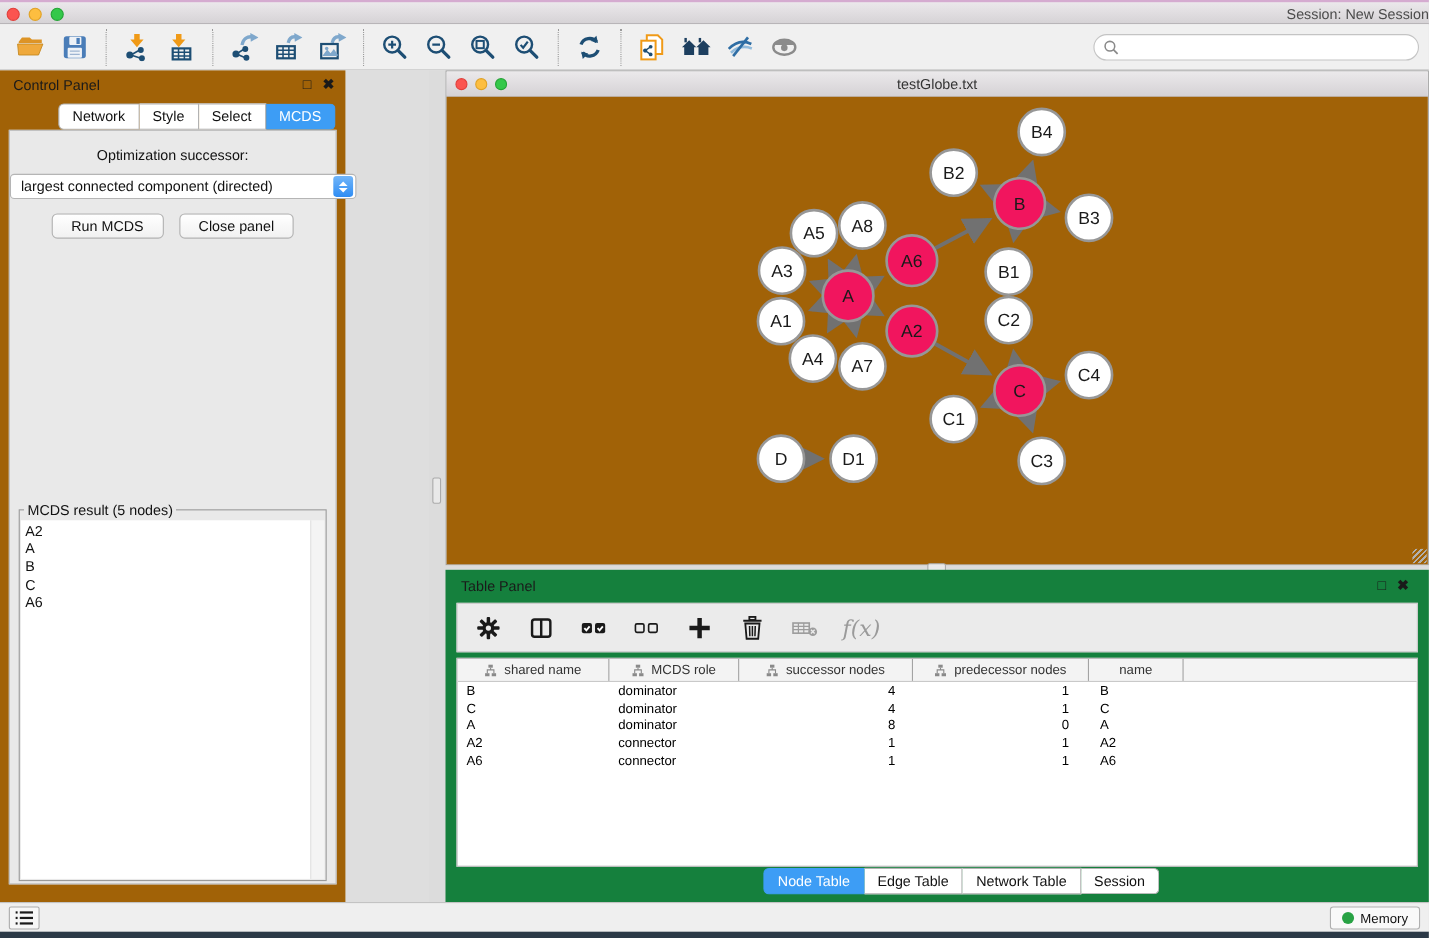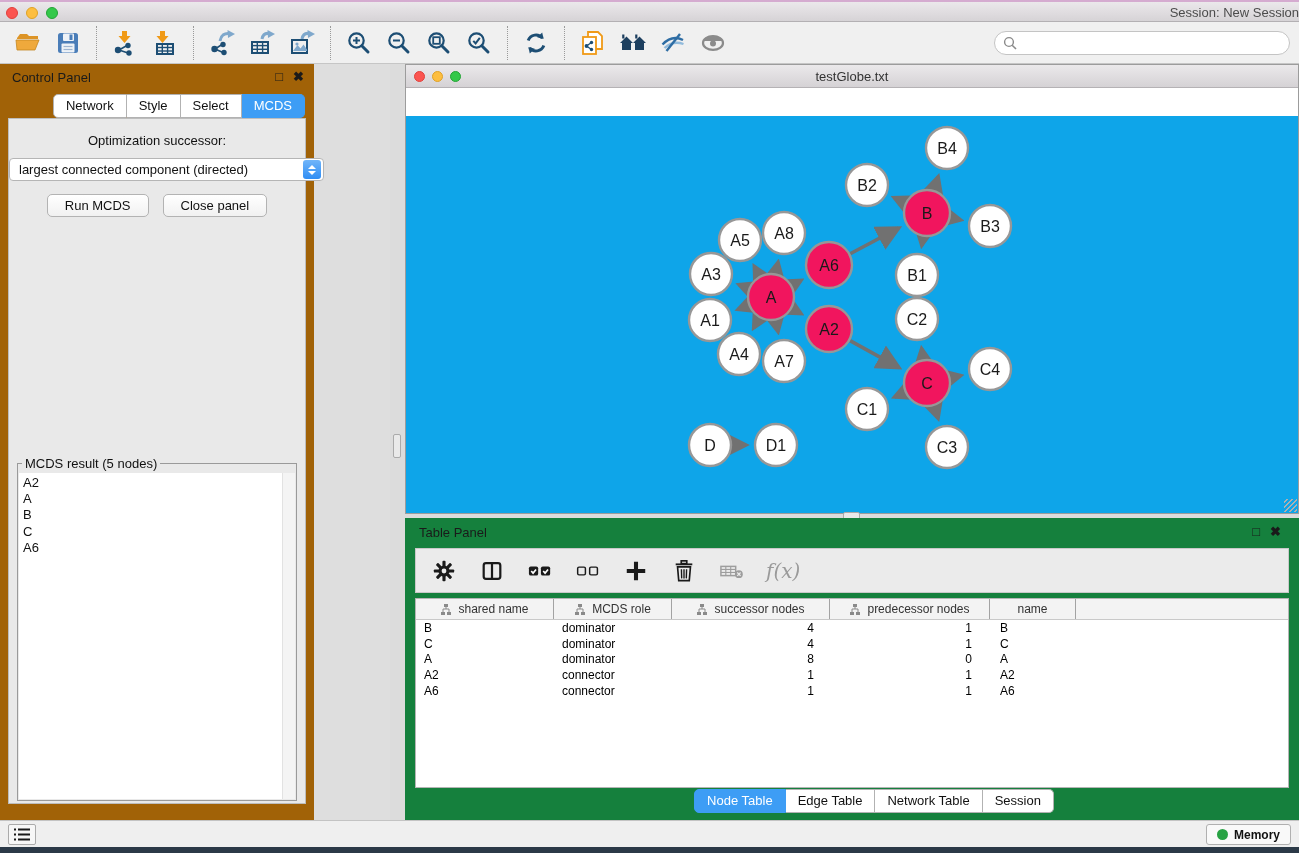--- a/index.html
+++ b/index.html
@@ -69,21 +69,21 @@
 
   
   .right-area { position:absolute; left:405px; top:0; right:0; bottom:0; }
   .net-region { position:absolute; top:0; left:0; right:0; height:450px; background:#e2e2e2; }
   .net-window { position:absolute; inset:0; border:1px solid #9c9c9c; background:#fff; }
   .net-titlebar { position:absolute; top:0; left:0; right:0; height:23px;
     background:linear-gradient(#ebe9eb,#d5d2d5); border-bottom:1px solid #b5b2b5; }
   .net-lights { position:absolute; left:8px; top:6px; display:flex; gap:7px; }
   .net-lights .light { width:11px; height:11px; }
   .net-title { position:absolute; left:0; right:0; top:4px; text-align:center; font-size:13px; color:#333; }
-  .net-canvas { position:absolute; top:23px; left:0; right:0; bottom:0; background:#0ea5e9; overflow:hidden;margin-top:28px; }
+  .net-canvas { position:absolute; top:23px; left:0; right:0; bottom:0; background:#a16207; overflow:hidden; }
   .net-canvas svg { position:absolute; top:0; left:0; }
   .resize-grip { position:absolute; right:1px; bottom:1px; width:13px; height:13px;
     background:repeating-linear-gradient(135deg, transparent 0 2px, #b0b0b0 2px 3.5px); }
 
   
   .h-split { position:absolute; top:450px; left:0; right:0; height:4px; background:#dcdcdc; }
   .h-thumb { position:absolute; left:438px; top:-2px; width:17px; height:8px; background:#e9e9e9; border:1px solid #aaa; border-radius:2px; }
 
   
   .table-panel { position:absolute; top:454px; left:0; right:0; bottom:0; background:#15803d; }
@@ -95,21 +95,21 @@
   .tp-table { position:absolute; left:10px; right:10px; top:80px; height:190px; background:#fff; border:1px solid #b5b5b5; overflow:hidden; }
   .tp-thead { display:flex; height:21px; background:#f3f3f3; border-bottom:1px solid #c9c9c9; }
   .th { display:flex; align-items:center; justify-content:center; gap:6px; font-size:12px; color:#333;
     border-right:1px solid #a3a3a3; height:100%; }
   .tp-rows { font-size:12px; color:#000; }
   .tr { display:flex; height:15.7px; align-items:center; }
   .td { overflow:hidden; white-space:nowrap; }
   .tp-tabs-row { position:absolute; left:0; right:0; top:271px; display:flex; justify-content:center; }
 
   
-  .statusbar { position:absolute; top:820px; left:0; right:0; height:27px; background:#efefef; border-top:1px solid #c3c3c3;font-weight:bold; }
+  .statusbar { position:absolute; top:820px; left:0; right:0; height:27px; background:#efefef; border-top:1px solid #c3c3c3; }
   .list-btn { position:absolute; left:8px; top:3px; width:28px; height:21px; background:#f7f7f7;
     border:1px solid #ababab; border-radius:2px; display:flex; align-items:center; justify-content:center; }
   .memory-btn { position:absolute; right:8px; top:3px; height:21px; padding:0 10px; background:#f9f9f9;
     border:1px solid #b0b0b0; border-radius:3px; display:flex; align-items:center; gap:6px; font-size:12px; color:#111; }
   .mem-dot { width:11px; height:11px; border-radius:50%; background:#28a244; }
   .desktop-strip { position:absolute; top:847px; left:0; right:0; height:6px; background:#2b3947; }
 </style>
 </head>
 <body>
 

